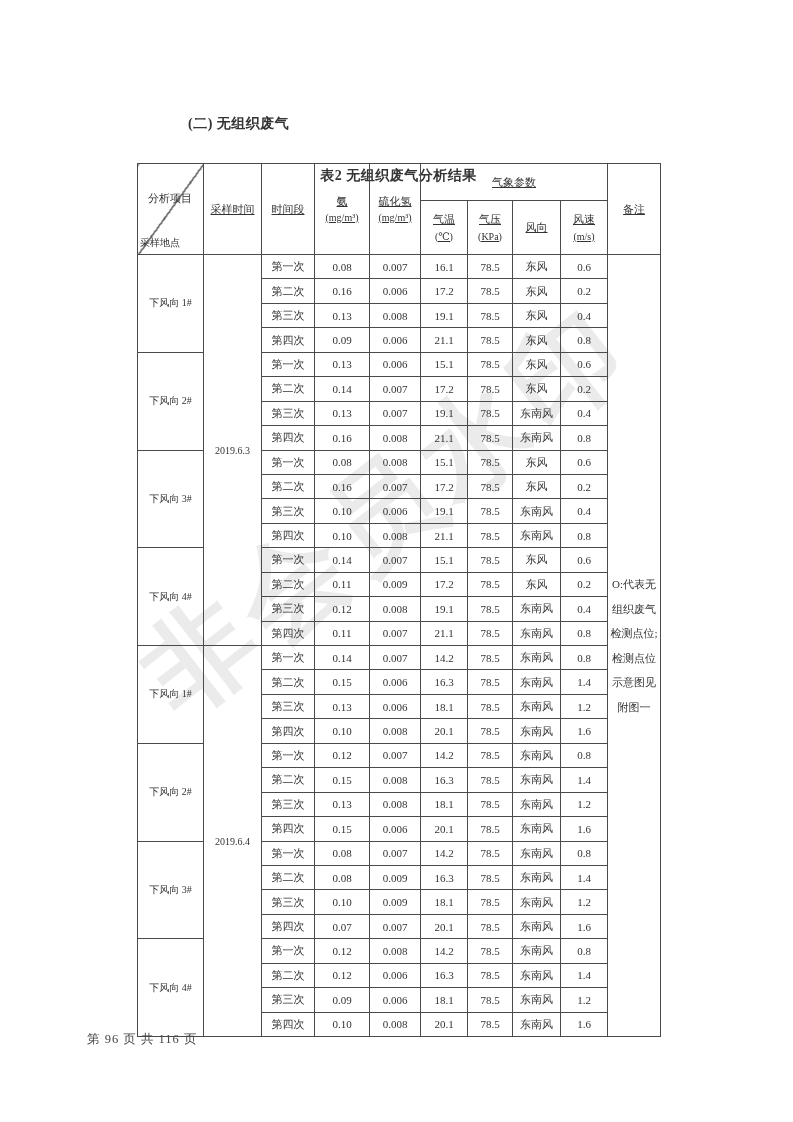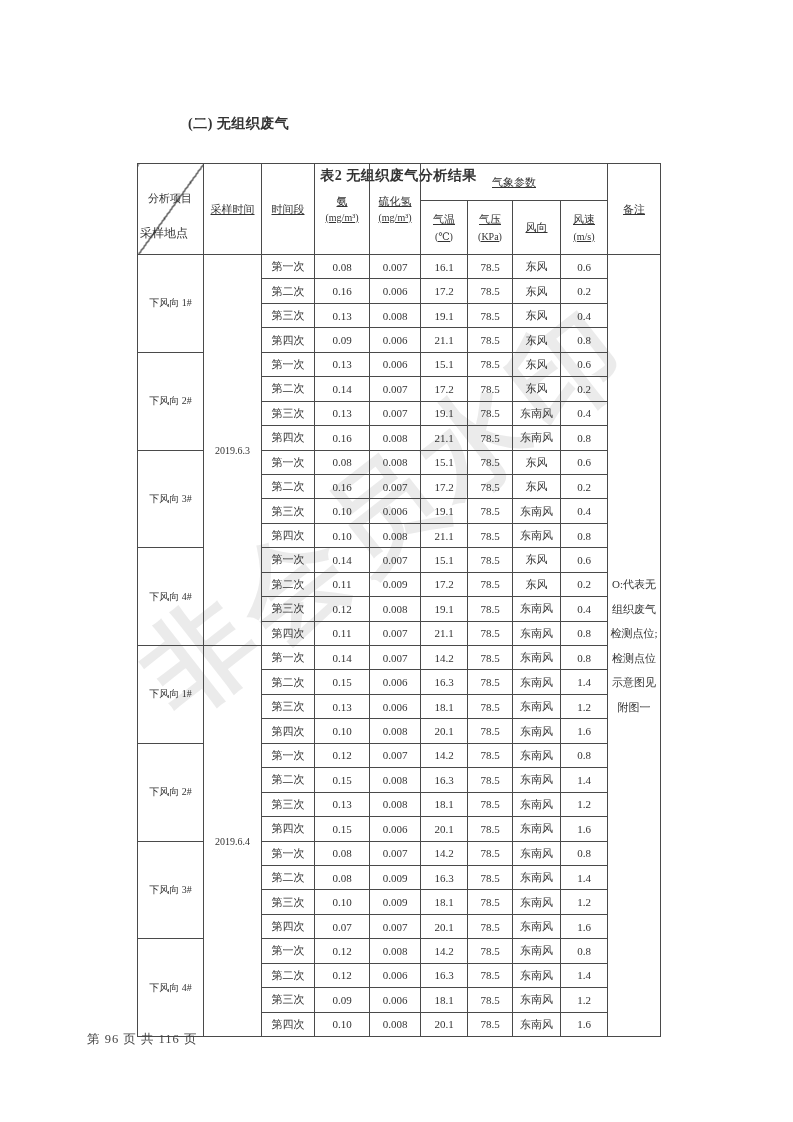--- a/index.html
+++ b/index.html
@@ -40,21 +40,21 @@
   .unit { font-size:10px; }
   .diag {
     position:relative;
     background:linear-gradient(to bottom right,
       transparent calc(50% - 0.7px),
       #4a4a4a calc(50% - 0.7px),
       #4a4a4a calc(50% + 0.7px),
       transparent calc(50% + 0.7px));
   }
   .diag-top { position:absolute; top:27px; right:11px; font-size:11px; }
-  .diag-bottom { position:absolute; bottom:12px; left:2px; font-size:12px;margin-top:42px; }
+  .diag-bottom { position:absolute; bottom:4px; left:2px; font-size:10px;margin-top:42px; }
   .remark-cell {
     font-size:11px; line-height:24.5px; white-space:pre-line;
     vertical-align:middle; padding:0 2px;margin-top:18px;
   }
   .loc-cell, .date-cell { font-size:10px; }
   .page-footer {
     position:absolute; left:87px; top:1031px;
     font-size:12.5px; letter-spacing:1px; color:#444444;
   }
 </style>

